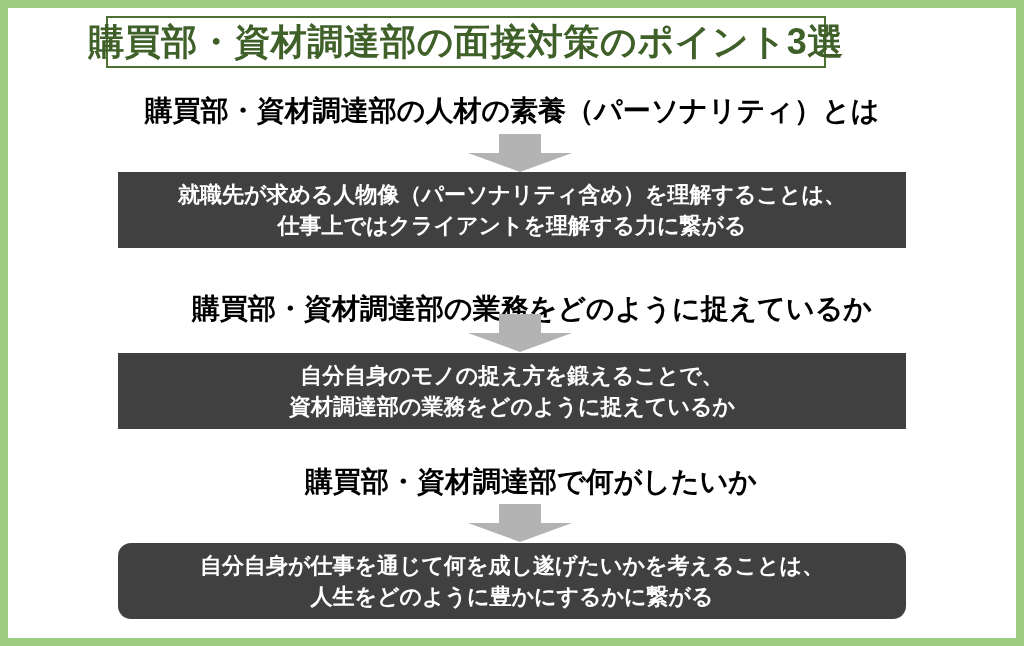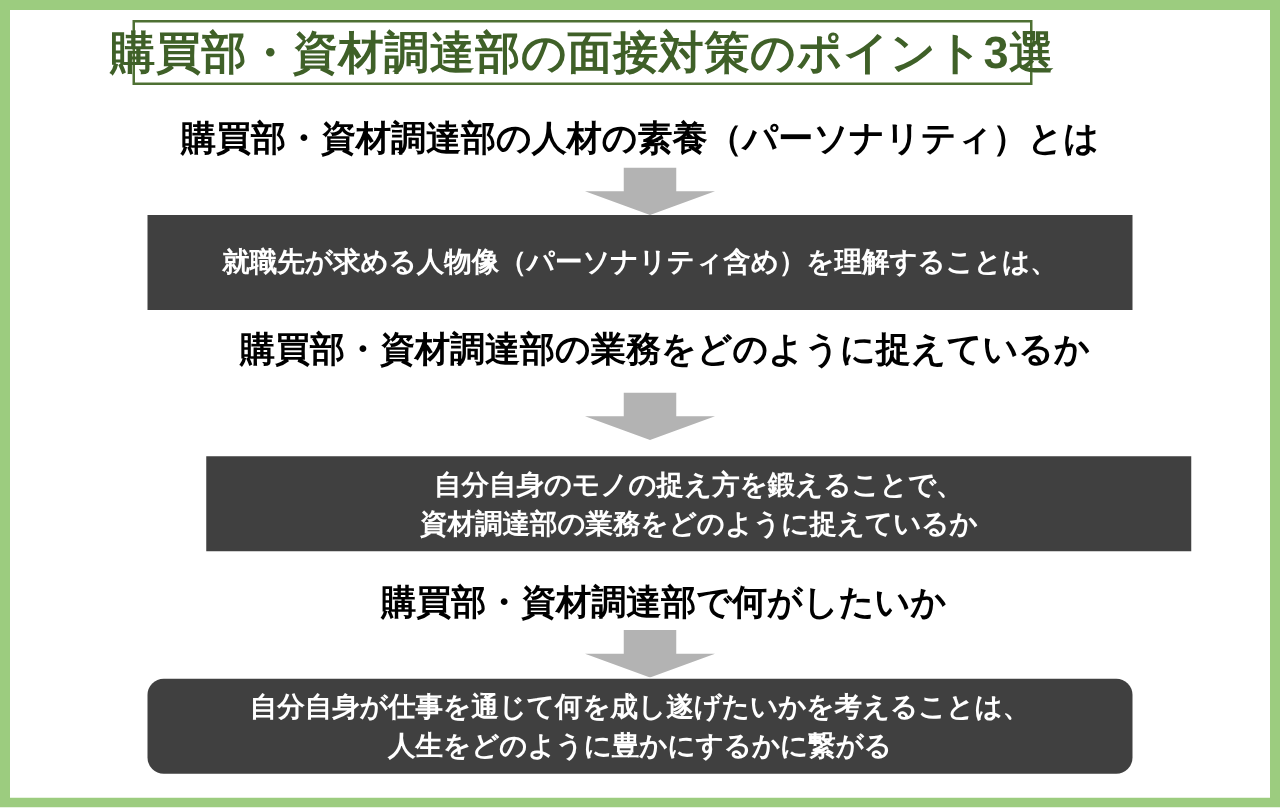--- a/index.html
+++ b/index.html
@@ -112,31 +112,32 @@
     <div class="heading" style="top:86px;">購買部・資材調達部の人材の素養（パーソナリティ）とは</div>
 
     <div class="arrow" style="left:460px; top:126px;">
       <svg viewBox="0 0 104 38" preserveAspectRatio="none" aria-hidden="true">
         <polygon points="31,0 73,0 73,19 104,19 52,38 0,19 31,19" fill="#b3b3b3"></polygon>
       </svg>
     </div>
 
     <div class="green-box" style="top:164px;">
       <div class="line">就職先が求める人物像（パーソナリティ含め）を理解することは、</div>
+      <div class="line">仕事上ではクライアントを理解する力に繋がる</div>
     </div>
 
-    <div class="heading" style="top:255px;padding-left:40px;">購買部・資材調達部の業務をどのように捉えているか</div>
+    <div class="heading" style="top:284px;padding-left:40px;">購買部・資材調達部の業務をどのように捉えているか</div>
 
     <div class="arrow" style="left:460px; top:306px;">
       <svg viewBox="0 0 104 38" preserveAspectRatio="none" aria-hidden="true">
         <polygon points="31,0 73,0 73,19 104,19 52,38 0,19 31,19" fill="#b3b3b3"></polygon>
       </svg>
     </div>
 
-    <div class="green-box" style="top:357px;margin-left:47px;">
+    <div class="green-box" style="top:345px;">
       <div class="line">自分自身のモノの捉え方を鍛えることで、</div>
       <div class="line">資材調達部の業務をどのように捉えているか</div>
     </div>
 
     <div class="heading" style="top:457px;margin-left:19px;">購買部・資材調達部で何がしたいか</div>
 
     <div class="arrow" style="left:460px; top:496px;">
       <svg viewBox="0 0 104 38" preserveAspectRatio="none" aria-hidden="true">
         <polygon points="31,0 73,0 73,19 104,19 52,38 0,19 31,19" fill="#b3b3b3"></polygon>
       </svg>

